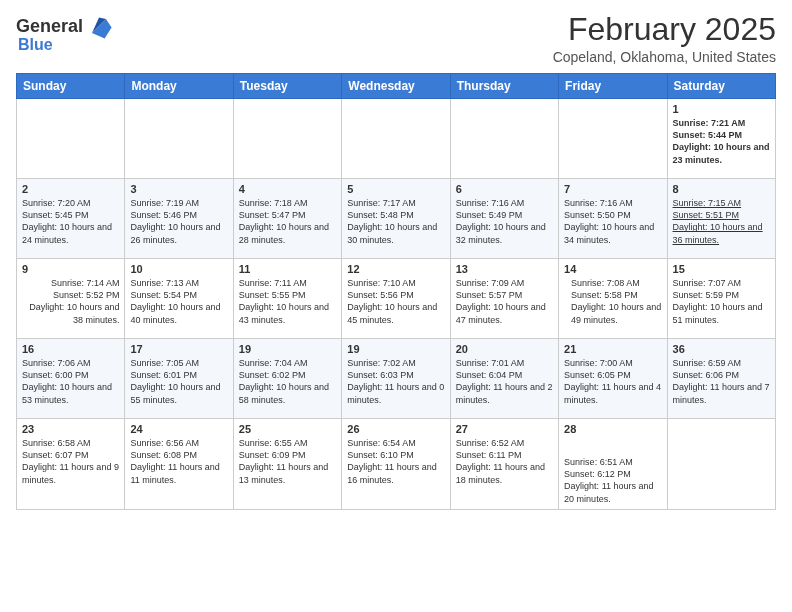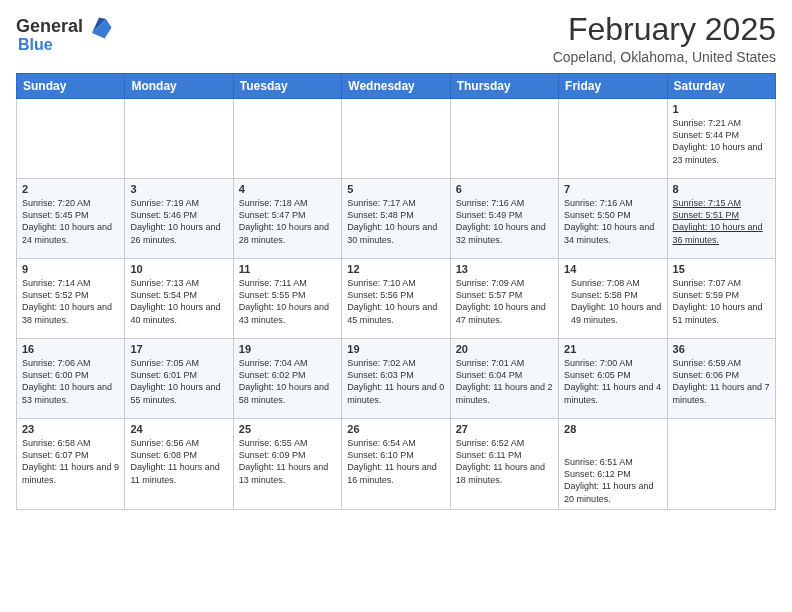--- a/index.html
+++ b/index.html
@@ -144,21 +144,21 @@
     <tbody id="calendar-body">
     <tr>
           <td class="empty"></td>
           <td class="empty"></td>
           <td class="empty"></td>
           <td class="empty"></td>
           <td class="empty"></td>
           <td class="empty"></td>
           <td>
             <span class="day-num">1</span>
-            <div class="day-info" style="white-space: pre-line;">Sunrise: 7:21 AM
+            <div class="day-info" style="white-space: pre-line; font-weight: bold;">Sunrise: 7:21 AM
 Sunset: 5:44 PM
 Daylight: 10 hours and 23 minutes.</div>
           </td>
         </tr>
         <tr>
           <td>
             <span class="day-num">2</span>
             <div class="day-info" style="white-space: pre-line;">Sunrise: 7:20 AM
 Sunset: 5:45 PM
 Daylight: 10 hours and 24 minutes.</div>
@@ -196,21 +196,21 @@
           <td>
             <span class="day-num">8</span>
             <div class="day-info" style="white-space: pre-line; text-decoration: underline;">Sunrise: 7:15 AM
 Sunset: 5:51 PM
 Daylight: 10 hours and 36 minutes.</div>
           </td>
         </tr>
         <tr>
           <td>
             <span class="day-num">9</span>
-            <div class="day-info" style="white-space: pre-line;">Sunrise: 7:14 AM
+            <div class="day-info" style="white-space: pre-line; text-align: right;">Sunrise: 7:14 AM
 Sunset: 5:52 PM
 Daylight: 10 hours and 38 minutes.</div>
           </td>
           <td>
             <span class="day-num">10</span>
             <div class="day-info" style="white-space: pre-line;">Sunrise: 7:13 AM
 Sunset: 5:54 PM
 Daylight: 10 hours and 40 minutes.</div>
           </td>
           <td>

